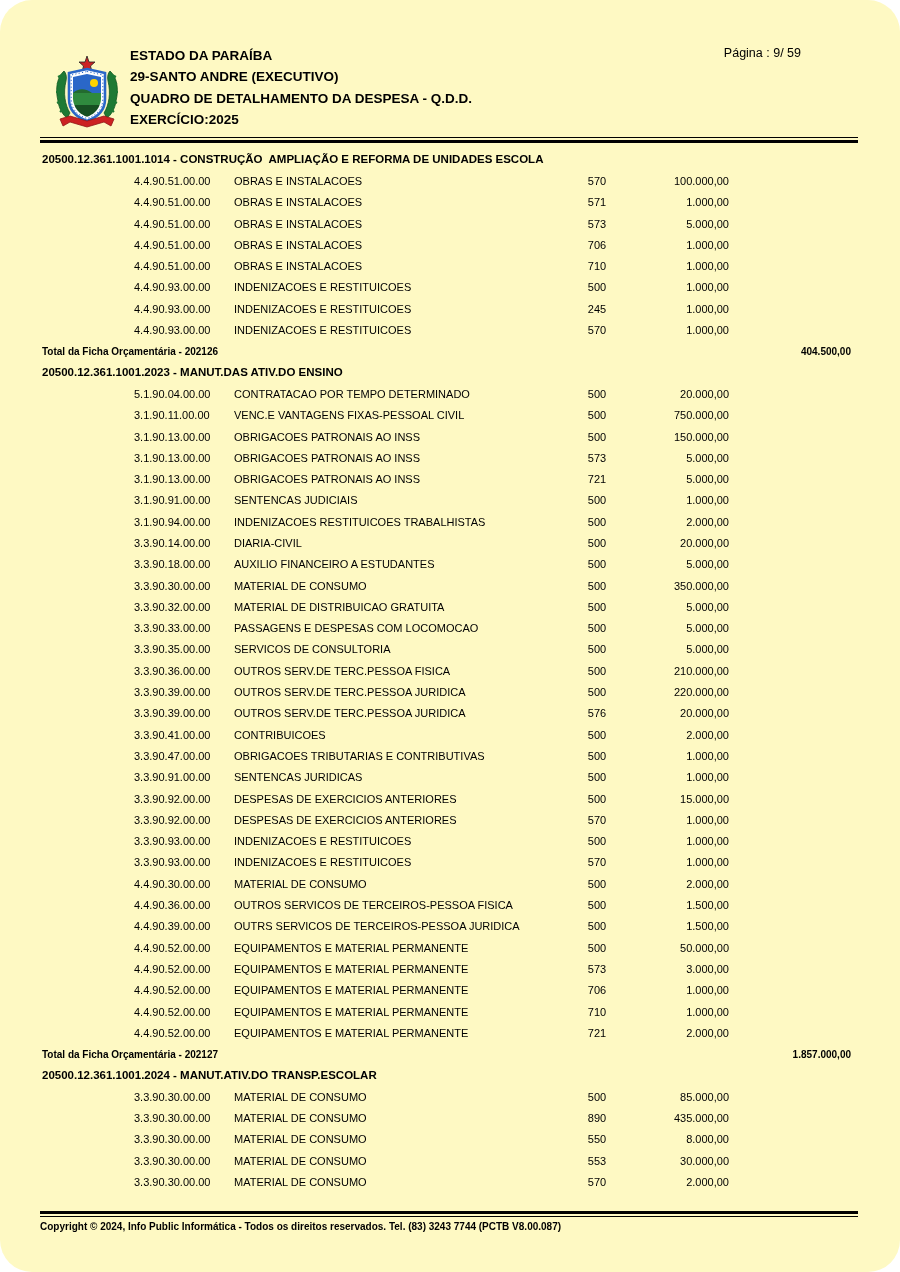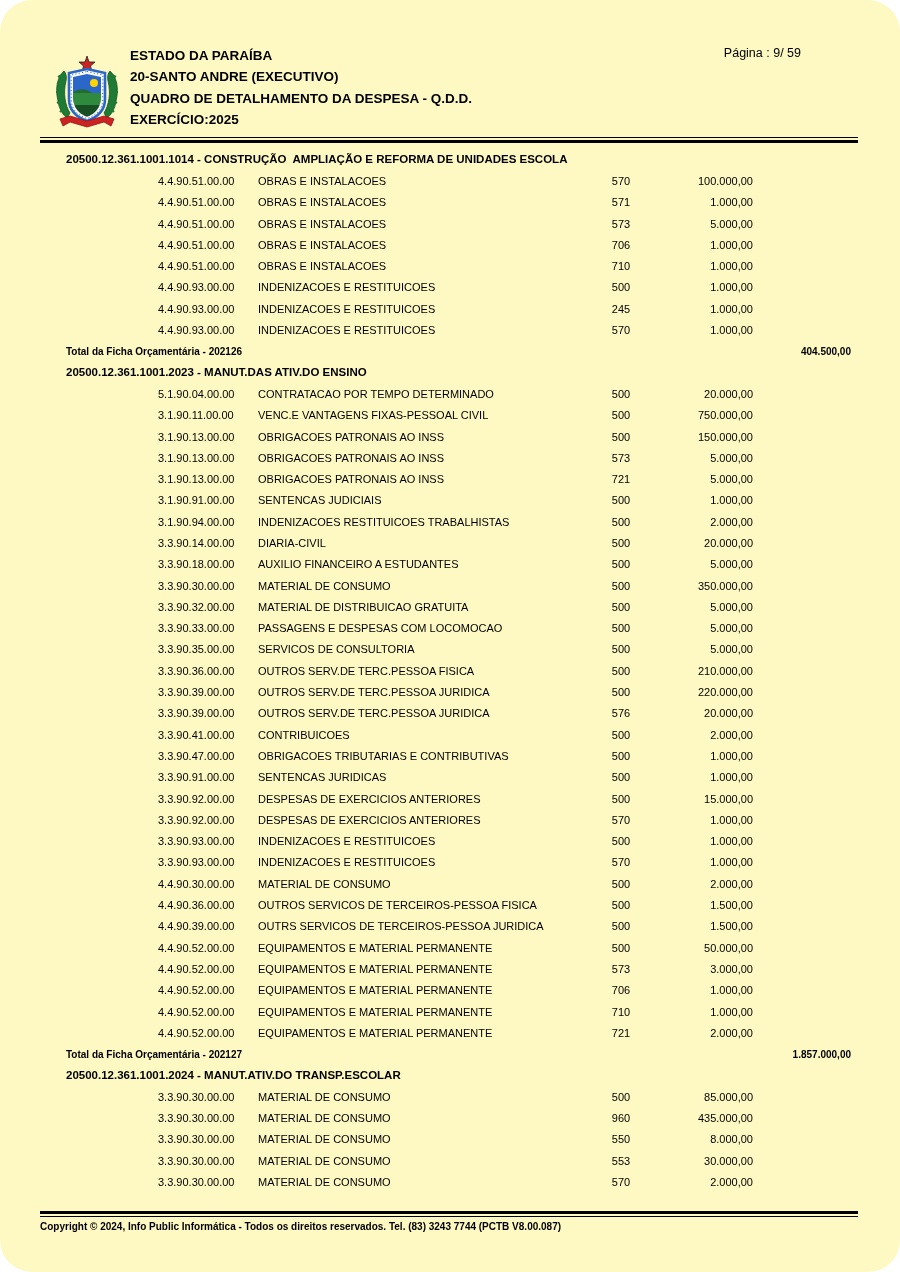--- a/index.html
+++ b/index.html
@@ -9,21 +9,21 @@
   }
   
   .header{position:absolute;top:45px;left:40px;right:42px;height:97px;}
   .logo{position:absolute;left:14px;top:10px;width:66px;height:80px;}
   .header-text{margin-left:90px;font-weight:bold;font-size:13.5px;line-height:21.3px;letter-spacing:0;}
   .page-number{position:absolute;top:1px;right:57px;font-size:12.5px;font-weight:normal;}
   
   .rule-top{position:absolute;left:40px;right:42px;top:137px;height:2px;
     border-top:1px solid #000;border-bottom:3px solid #000;}
   
-  .report-body{position:absolute;top:149px;left:56px;right:42px;}
+  .report-body{position:absolute;top:149px;left:32px;right:42px;}
   .section-title{font-weight:bold;font-size:11.5px;height:21.3px;line-height:21.3px;
     padding-left:10px;white-space:pre;overflow:hidden;}
   .row{display:grid;grid-template-columns:100px 316px 94px 85px;padding-left:102px;
     height:21.3px;align-items:center;font-size:11px;}
   .row-code{white-space:nowrap;}
   .row-desc{white-space:nowrap;overflow:hidden;}
   .row-ficha{text-align:center;}
   .row-value{text-align:right;white-space:nowrap;}
   .total-row{display:flex;justify-content:space-between;align-items:center;height:21.3px;
     font-weight:bold;font-size:10px;padding-left:10px;padding-right:7px;}
@@ -54,21 +54,21 @@
         <circle cx="40" cy="28" r="4" fill="#ffd400"></circle>
         <path d="M19,38 L47,38 L47,44 C47,46 46.5,48 45.6,50 L20.4,50 C19.5,48 19,46 19,44 Z" fill="#2f8a3e"></path>
         <path d="M19,38 C25,32 33,34 38,38 Z" fill="#236b2f"></path>
         <path d="M20.4,50 L45.6,50 C43.5,56 39,59.5 33,61.8 C27,59.5 22.5,56 20.4,50 Z" fill="#174f22"></path>
 
         <path d="M6,64 L16,61 L33,66 L50,61 L60,64 L57,71 L50,67 L33,72 L16,67 L9,71 Z" fill="#cc2222" stroke="#8f1616" stroke-width="0.8"></path>
       </svg>
     </div>
     <div class="header-text">
       <div>ESTADO DA PARAÍBA</div>
-      <div>20-SANTO ANDRE (EXECUTIVO)</div>
+      <div>29-SANTO ANDRE (EXECUTIVO)</div>
       <div>QUADRO DE DETALHAMENTO DA DESPESA - Q.D.D.</div>
       <div>EXERCÍCIO:2025</div>
     </div>
     <div class="page-number">Página : 9/ 59</div>
   </div>
 
   <div class="rule-top"></div>
 
   <div class="report-body">
   <div>
@@ -368,21 +368,21 @@
   <div class="row">
     <span class="row-code">3.3.90.30.00.00</span>
     <span class="row-desc">MATERIAL DE CONSUMO</span>
     <span class="row-ficha">500</span>
     <span class="row-value">85.000,00</span>
   </div>
 
   <div class="row">
     <span class="row-code">3.3.90.30.00.00</span>
     <span class="row-desc">MATERIAL DE CONSUMO</span>
-    <span class="row-ficha">960</span>
+    <span class="row-ficha">890</span>
     <span class="row-value">435.000,00</span>
   </div>
 
   <div class="row">
     <span class="row-code">3.3.90.30.00.00</span>
     <span class="row-desc">MATERIAL DE CONSUMO</span>
     <span class="row-ficha">550</span>
     <span class="row-value">8.000,00</span>
   </div>
 

